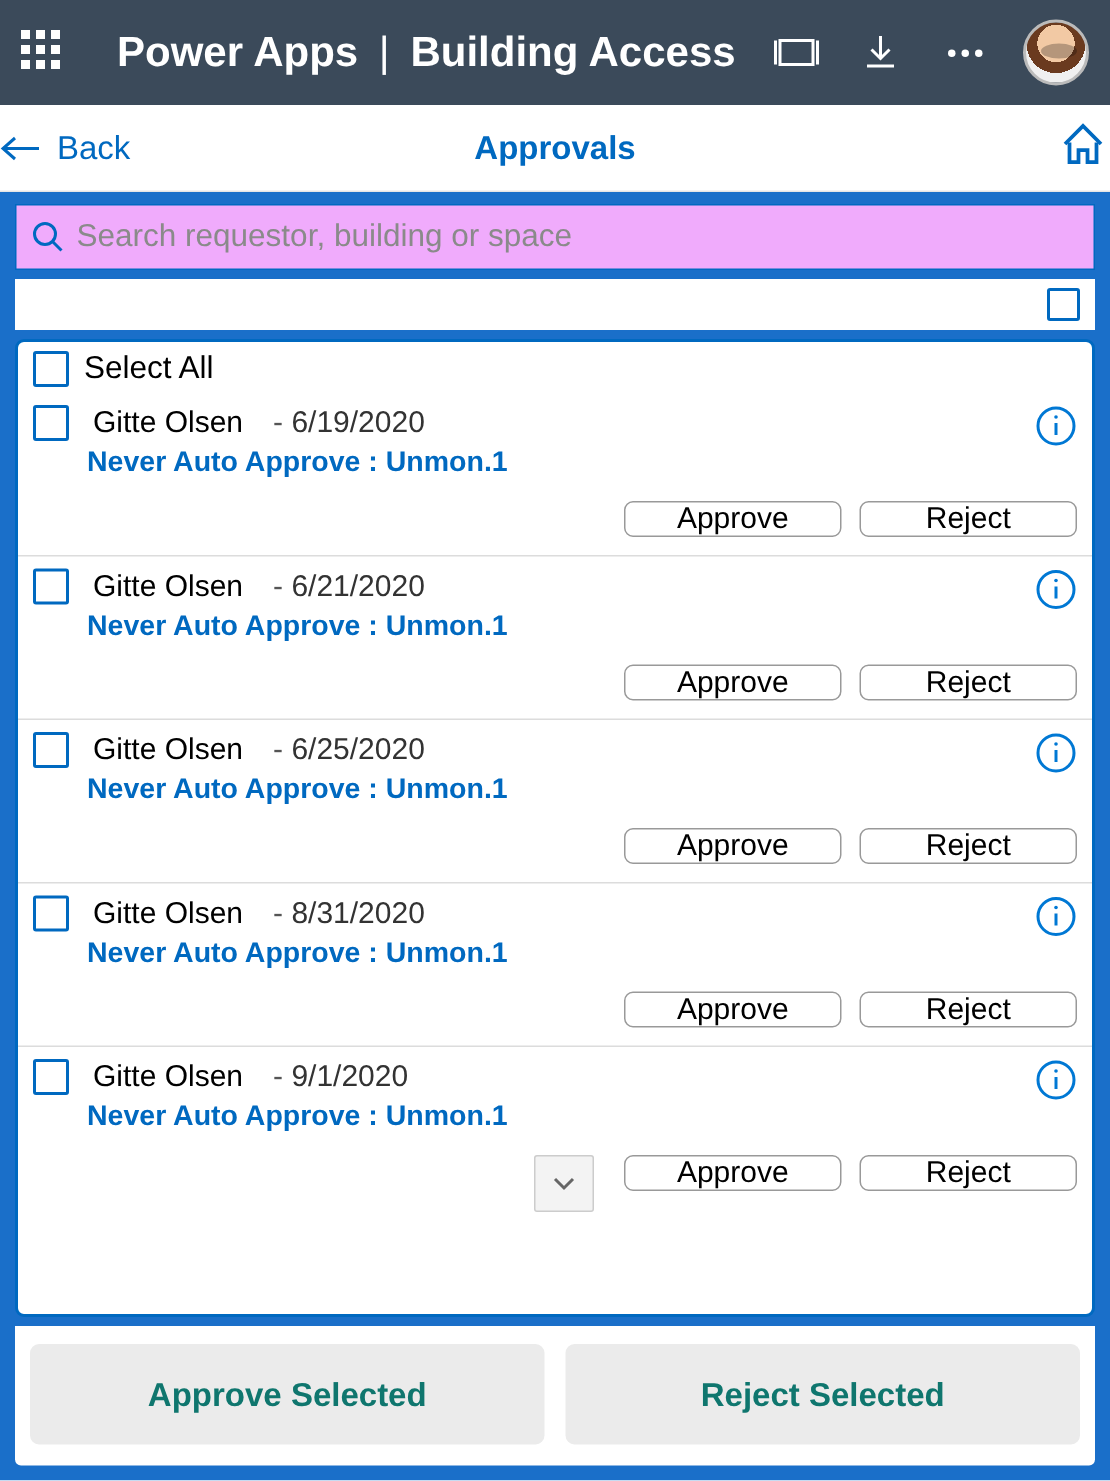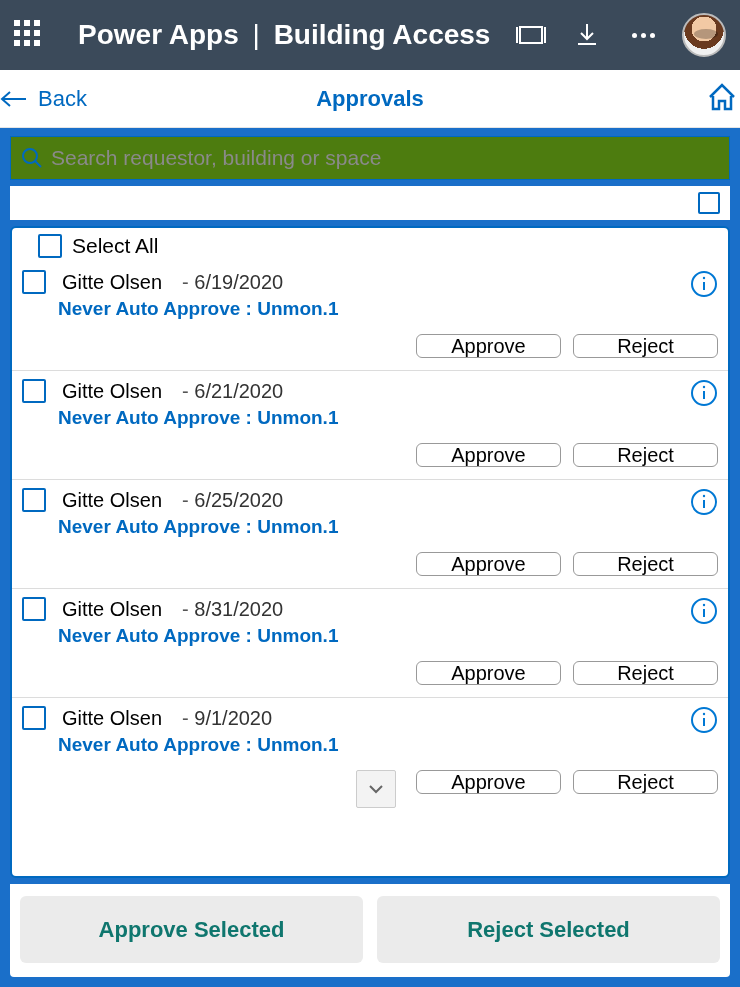--- a/index.html
+++ b/index.html
@@ -23,30 +23,30 @@
   .subheader { height: 58px; border-bottom: 1px solid #e5e5e5; display: flex; align-items: center; padding: 0 0; position: relative; }
   .back { color: #0069c0; font-size: 22px; display: flex; align-items: center; gap: 10px; cursor: pointer; }
   .back svg { stroke: #0069c0; fill: none; stroke-width: 2; }
   .pagetitle { position: absolute; left: 50%; transform: translateX(-50%); color: #0069c0; font-size: 22px; font-weight: 600; }
   .homebtn { margin-left: auto; cursor: pointer; }
   .homebtn svg { stroke: #0069c0; fill: none; stroke-width: 2.5; }
 
   
   .midwrap { padding: 8px 10px 10px 10px; background: #1a6fc9; height: calc(987px - 70px - 58px); display: flex; flex-direction: column; gap: 6px; }
 
-  .searchbox { background: #4d7c0f; border: 1.5px solid #0069c0; height: 44px; display: flex; align-items: center; padding: 0 10px; }
+  .searchbox { background: #f0abfc; border: 1.5px solid #0069c0; height: 44px; display: flex; align-items: center; padding: 0 10px; }
   .searchbox svg { stroke: #0069c0; fill: none; stroke-width: 2; margin-right: 8px; flex-shrink: 0; }
   .searchbox input { border: none; outline: none; flex: 1; font-size: 21px; background: transparent; }
   .searchbox input::placeholder { color: #8a8a8a; }
 
   .showapproved { background: #fff; height: 34px; display: flex; align-items: center; justify-content: flex-end; padding-right: 10px; font-size: 21px; }
   .showapproved .cb { width: 22px; height: 22px; border: 2px solid #0069c0; margin-left: 8px; }
 
   .listpanel { background: #fff; border: 2px solid #0069c0; border-radius: 6px; flex: 1; overflow: hidden; display: flex; flex-direction: column; }
-  .selectall { display: flex; align-items: center; gap: 10px; padding: 6px 10px 4px 26px; font-size: 21px; }
+  .selectall { display: flex; align-items: center; gap: 10px; padding: 6px 10px 4px 10px; font-size: 21px; }
   .cb { width: 24px; height: 24px; border: 2px solid #0069c0; border-radius: 2px; flex-shrink: 0; }
 
   .rows { flex: 1; overflow-y: auto; }
   .row { border-top: 1px solid #dcdcdc; padding: 8px 10px 12px 10px; position: relative; }
   .row:first-child { border-top: none; }
   .rowhead { display: flex; align-items: center; gap: 10px; font-size: 20px; }
   .rowhead .name { margin-left: 6px; margin-right: 10px; }
   .rowhead .date { color: #333; }
   .rowhead .date::before { content: "- "; color: #555; }
   .rowsub { margin-left: 36px; color: #0069c0; font-size: 19px; font-weight: 600; margin-top: 4px; }

